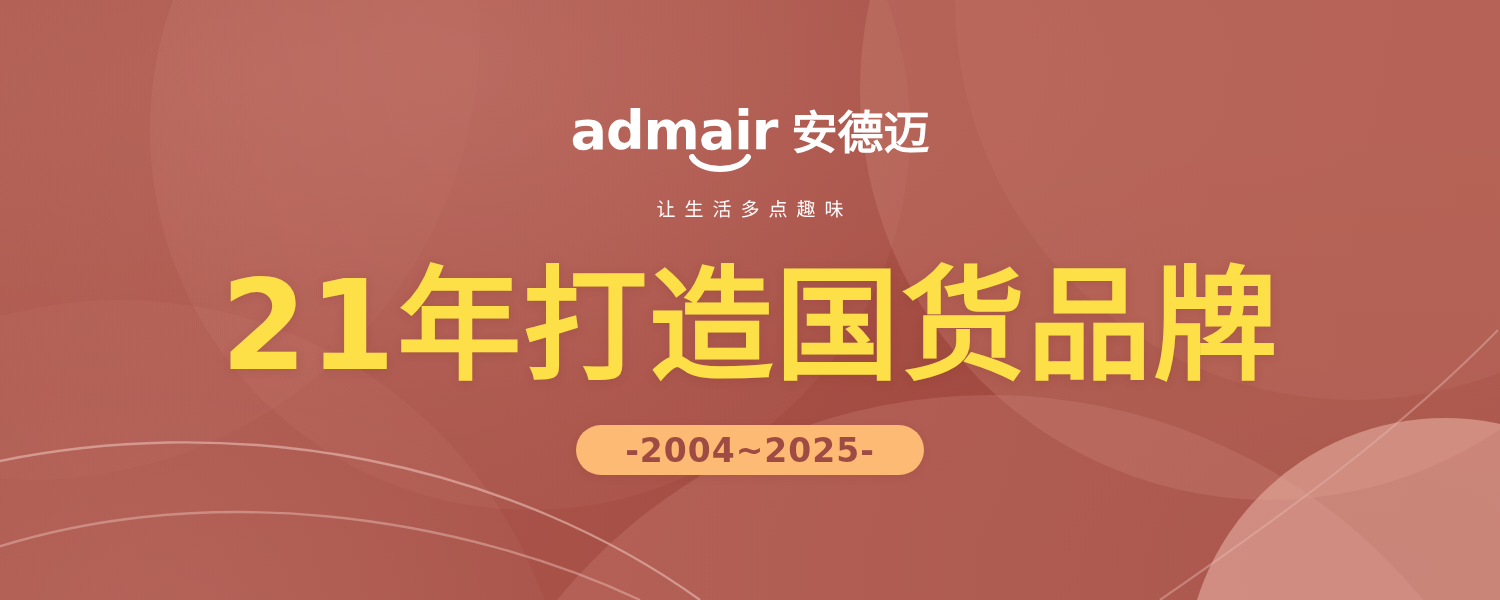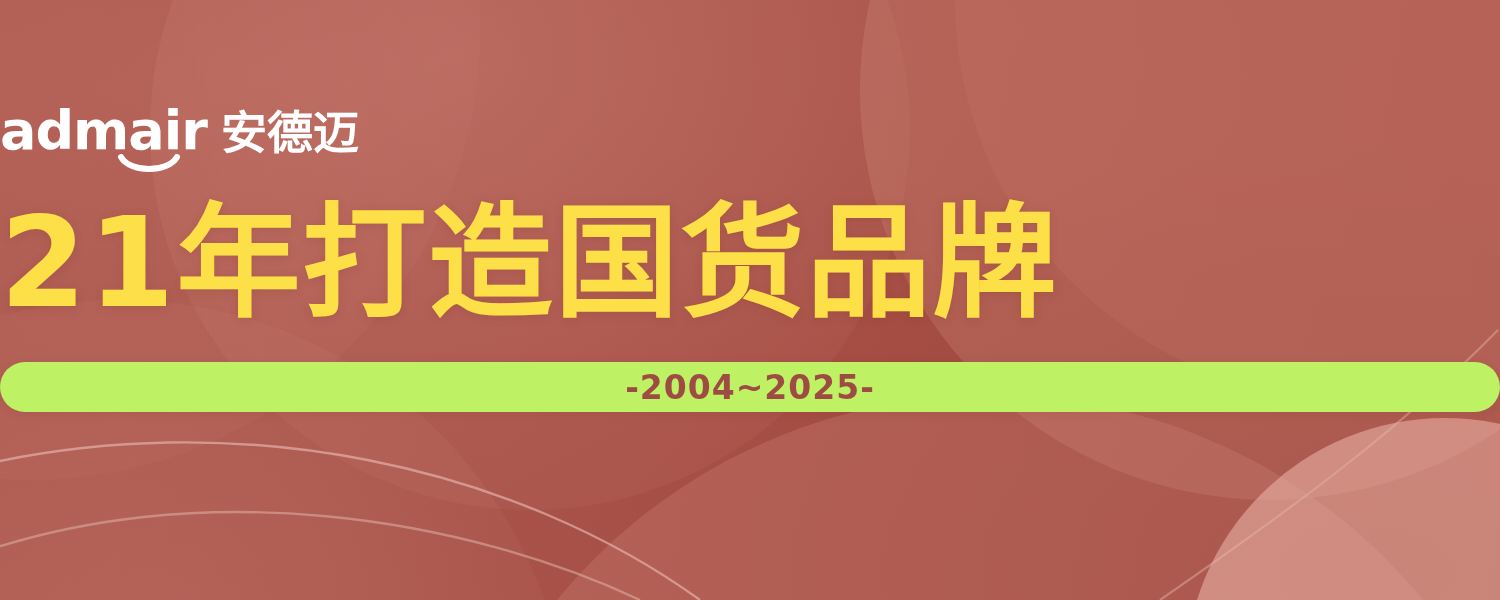--- a/index.html
+++ b/index.html
@@ -88,20 +88,21 @@
     inset: 0;
     pointer-events: none;
   }
 
   
   .content {
     position: absolute;
     inset: 0;
     display: flex;
     flex-direction: column;
+    align-items: center;
   }
 
   
   .logo-row {
     position: relative;
     margin-top: 100px;
     display: flex;
     align-items: flex-end;
     gap: 14px;
     height: 58px;
@@ -158,21 +159,21 @@
   }
 
   
   .pill {
     margin-top: 36px;
     min-width: 348px;
     height: 50px;
     padding: 0 26px;
     box-sizing: border-box;
     border-radius: 25px;
-    background: #bef264;
+    background: #fdba74;
     display: flex;
     align-items: center;
     justify-content: center;
     box-shadow: 0 2px 8px rgba(110,40,34,0.10);
   }
   .pill-text {
     font-family: "DejaVu Sans", "Liberation Sans", sans-serif;
     font-weight: 700;
     font-size: 33px;
     line-height: 33px;
@@ -205,20 +206,21 @@
   <div class="content">
 
     <div class="logo-row">
       <div class="wordmark">admair</div>
       <svg class="smile" viewBox="0 0 62 20">
         <path d="M 3 3 C 12 19 50 19 59 3" fill="none" stroke="#ffffff" stroke-width="6" stroke-linecap="round"></path>
       </svg>
       <div class="cn-brand">安德迈</div>
     </div>
 
+    <div class="tagline">让生活多点趣味</div>
 
     <div class="headline">21年打造国货品牌</div>
 
     <div class="pill">
       <span class="pill-text">-2004~2025-</span>
     </div>
 
   </div>
 </div>
 

